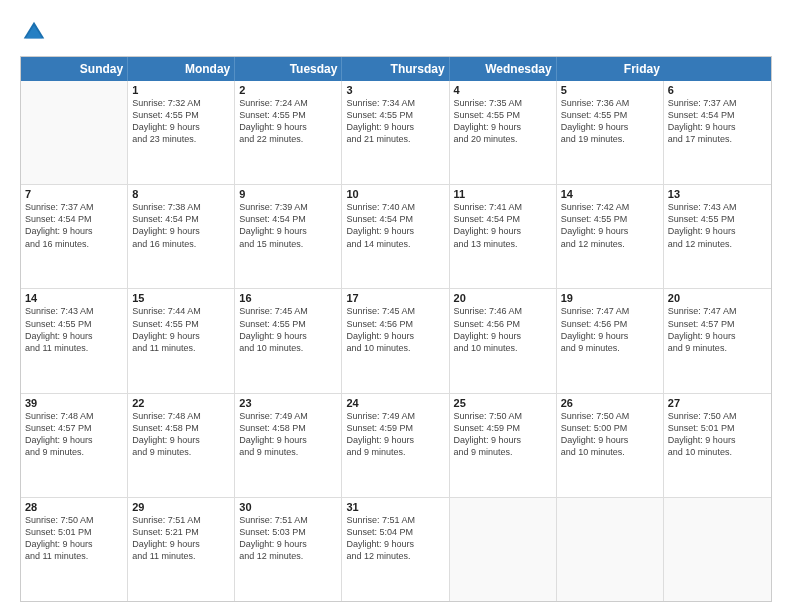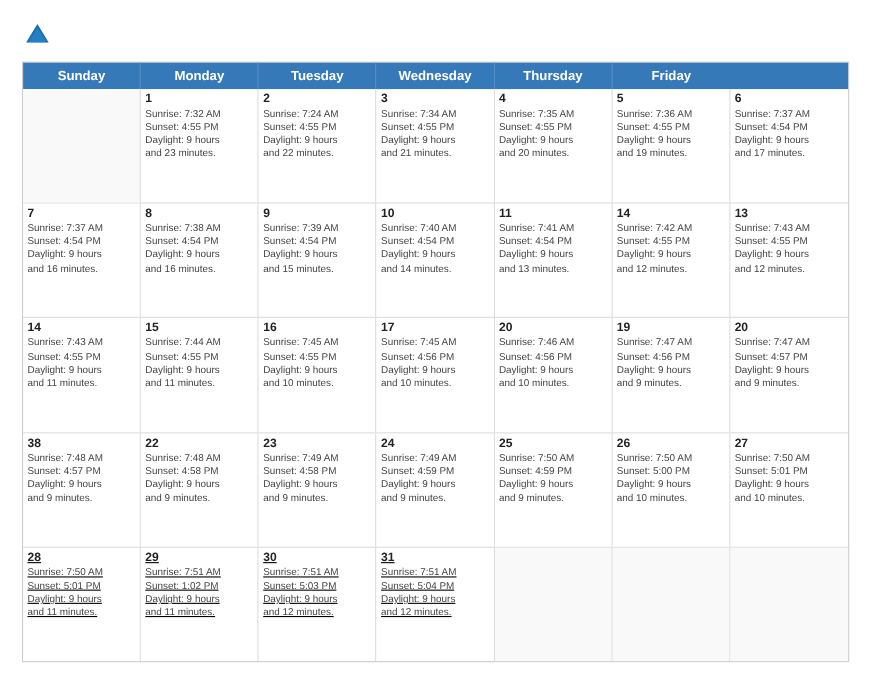--- a/index.html
+++ b/index.html
@@ -70,36 +70,36 @@
     .cal-header {
       display: grid;
       grid-template-columns: repeat(7, 1fr);
       background: #3579b8;
     }
     .cal-header-cell {
       color: #fff;
       font-size: 12px;
       font-weight: bold;
       padding: 5px 4px;
-      text-align: center;
+      text-align: right;
       border-right: 1px solid #5590c5;
     }
     .cal-header-cell:last-child { border-right: none; }
     .cal-body {
       flex: 1;
       display: flex;
       flex-direction: column;
     }
     .cal-row {
       display: grid;
       grid-template-columns: repeat(7, 1fr);
       flex: 1;
       border-bottom: 1px solid #ddd;
     }
-    .cal-row:last-child { border-bottom: none; text-decoration: underline; }
+    .cal-row:last-child { border-bottom: none; }
     .cal-cell {
       border-right: 1px solid #ddd;
       padding: 3px 4px 2px 4px;
       font-size: 9.5px;
       color: #333;
       vertical-align: top;
       min-height: 0;
     }
     .cal-cell:last-child { border-right: none; }
     .cal-cell.empty { background: #f9f9f9; }
@@ -134,22 +134,22 @@
       <div class="month-title"></div>
       <div class="location"></div>
     </div>
   </div>
 
   <div class="calendar">
     <div class="cal-header" id="cal-header">
         <div class="cal-header-cell">Sunday</div>
         <div class="cal-header-cell">Monday</div>
         <div class="cal-header-cell">Tuesday</div>
+        <div class="cal-header-cell">Thursday</div>
         <div class="cal-header-cell">Wednesday</div>
-        <div class="cal-header-cell">Thursday</div>
         <div class="cal-header-cell">Friday</div>
       </div>
     <div class="cal-body" id="cal-body">
         <div class="cal-row">
           <div class="cal-cell empty"></div>
           <div class="cal-cell">
             <div class="day-num">1</div>
             <div class="cell-line">Sunrise: 7:32 AM</div>
             <div class="cell-line">Sunset: 4:55 PM</div>
             <div class="cell-line">Daylight: 9 hours</div>
@@ -288,21 +288,21 @@
           <div class="cal-cell">
             <div class="day-num">20</div>
             <div class="cell-line">Sunrise: 7:47 AM</div>
             <div class="cell-line">Sunset: 4:57 PM</div>
             <div class="cell-line">Daylight: 9 hours</div>
             <div class="cell-line">and 9 minutes.</div>
           </div>
         </div>
         <div class="cal-row">
           <div class="cal-cell">
-            <div class="day-num">38</div>
+            <div class="day-num">39</div>
             <div class="cell-line">Sunrise: 7:48 AM</div>
             <div class="cell-line">Sunset: 4:57 PM</div>
             <div class="cell-line">Daylight: 9 hours</div>
             <div class="cell-line">and 9 minutes.</div>
           </div>
           <div class="cal-cell">
             <div class="day-num">22</div>
             <div class="cell-line">Sunrise: 7:48 AM</div>
             <div class="cell-line">Sunset: 4:58 PM</div>
             <div class="cell-line">Daylight: 9 hours</div>
@@ -348,21 +348,21 @@
           <div class="cal-cell">
             <div class="day-num">28</div>
             <div class="cell-line">Sunrise: 7:50 AM</div>
             <div class="cell-line">Sunset: 5:01 PM</div>
             <div class="cell-line">Daylight: 9 hours</div>
             <div class="cell-line">and 11 minutes.</div>
           </div>
           <div class="cal-cell">
             <div class="day-num">29</div>
             <div class="cell-line">Sunrise: 7:51 AM</div>
-            <div class="cell-line">Sunset: 1:02 PM</div>
+            <div class="cell-line">Sunset: 5:21 PM</div>
             <div class="cell-line">Daylight: 9 hours</div>
             <div class="cell-line">and 11 minutes.</div>
           </div>
           <div class="cal-cell">
             <div class="day-num">30</div>
             <div class="cell-line">Sunrise: 7:51 AM</div>
             <div class="cell-line">Sunset: 5:03 PM</div>
             <div class="cell-line">Daylight: 9 hours</div>
             <div class="cell-line">and 12 minutes.</div>
           </div>

